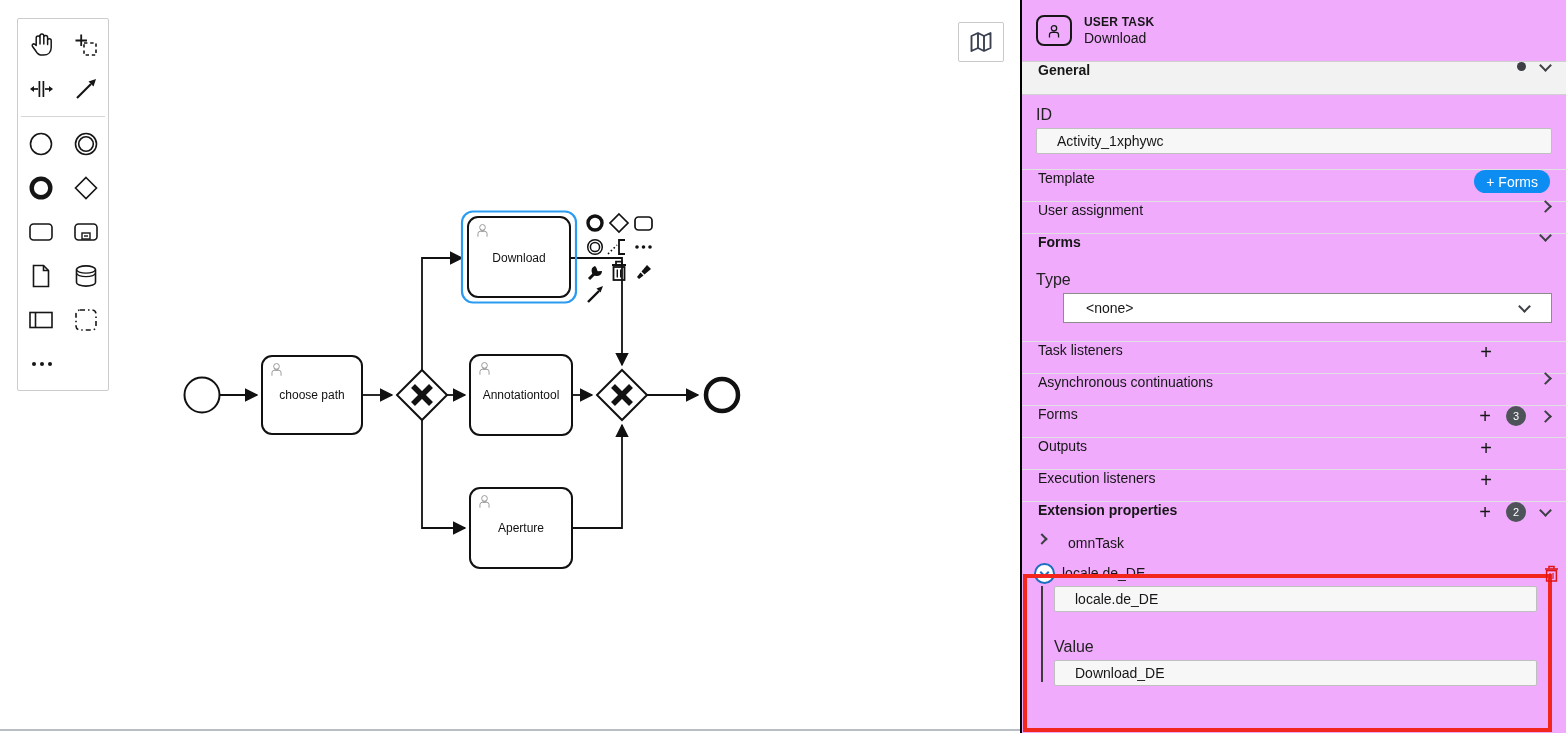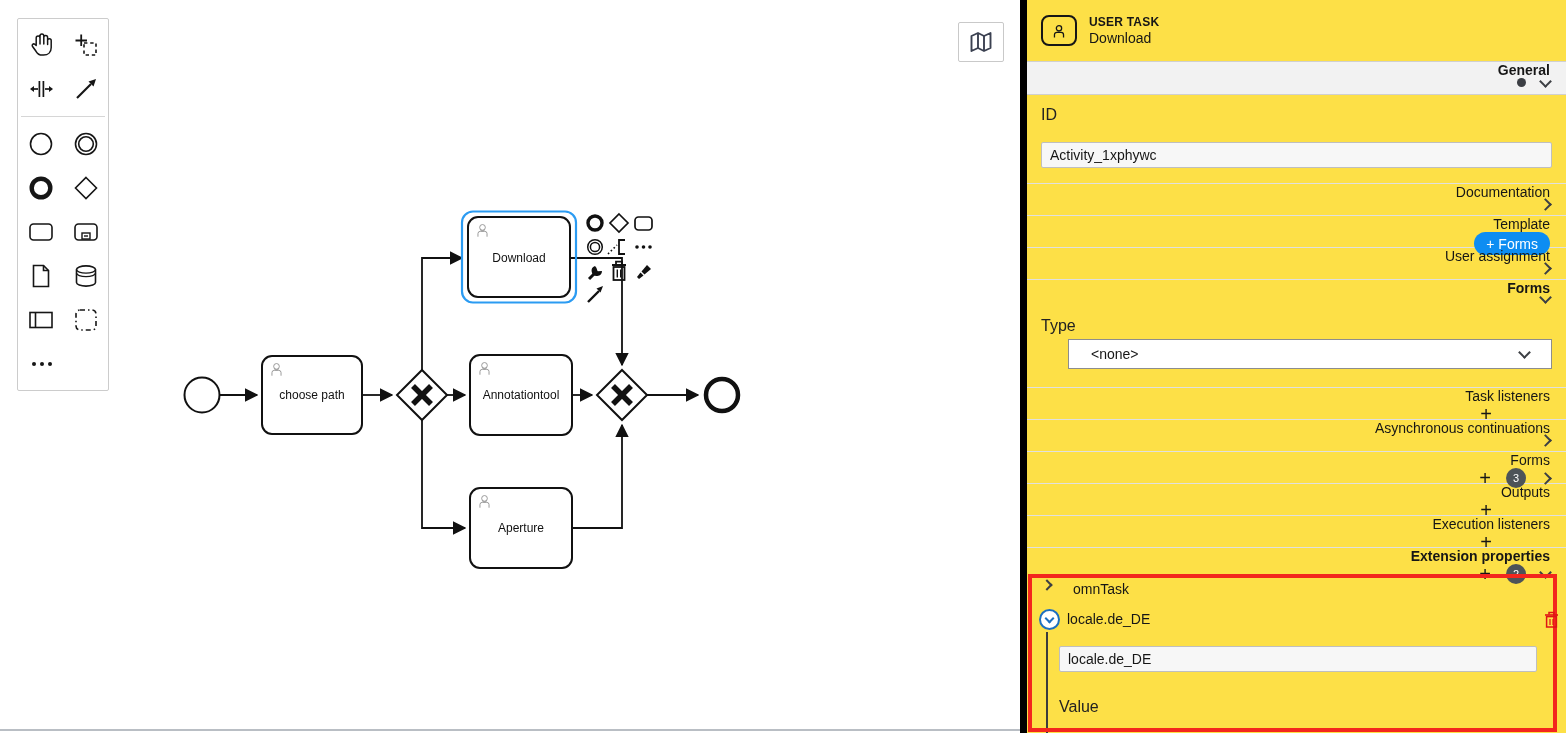--- a/index.html
+++ b/index.html
@@ -18,41 +18,41 @@
   .pentry svg{display:block;}
   .psep{width:84px;height:1px;background:#d6d6d6;margin:5px 3px;}
   .pdots{justify-content:flex-start;padding-left:12px;width:33px;}
 
   
   #minimap-btn{position:absolute;left:958px;top:22px;width:44px;height:38px;background:#fff;
                border:1px solid #c9c9c9;border-radius:2px;display:flex;align-items:center;
                justify-content:center;cursor:pointer;}
 
   
-  #panel{position:absolute;left:1020px;top:0;width:546px;height:733px;background:#fde047;
-         border-left:7px solid #000000;box-sizing:border-box;font-size:14px;}
+  #panel{position:absolute;left:1020px;top:0;width:546px;height:733px;background:#f0abfc;
+         border-left:2px solid #000000;box-sizing:border-box;font-size:14px;}
   .pp-header{height:61px;border-bottom:1px solid #d0d0d0;display:flex;align-items:center;
              gap:12px;padding:0 14px;}
   .pp-header-icon{width:32px;height:27px;border:2px solid #161616;border-radius:8px;
                   display:flex;align-items:center;justify-content:center;}
   .pp-type{font-size:12px;font-weight:bold;letter-spacing:.2px;}
   .pp-name{font-size:14px;margin-top:1px;}
 
   .prow{height:32px;border-top:1px solid #e0e0e0;padding:0 16px;display:flex;
-        align-items:flex-end;cursor:pointer;box-sizing:border-box;flex-direction:column;}
+        align-items:flex-start;cursor:pointer;box-sizing:border-box;}
   .prow.open .prow-label{font-weight:bold;}
   .prow-label{font-size:14px;}
   .prow-right{margin-left:auto;display:flex;align-items:center;gap:15px;}
   .general-head{background:#f2f2f2;border-top:none;border-bottom:1px solid #d0d0d0;height:33px;}
   .general-head .prow-label{font-weight:bold;}
   .general-body{padding:6px 14px 15px;}
   .entry-label{font-size:16px;color:#222;margin:5px 0 4px;}
   .entry-input{width:100%;height:26px;background:#f7f7f7;border:1px solid #bfbfbf;
-               border-radius:2px;padding:0 8px;font-size:14px;color:#161616;
-               box-sizing:border-box;font-family:"Liberation Sans",sans-serif;margin-top:14px;}
+               border-radius:2px;padding:0 20px;font-size:14px;color:#161616;
+               box-sizing:border-box;font-family:"Liberation Sans",sans-serif;}
   .forms-body{padding:1px 14px 18px;}
   .select-box{height:28px;border:1px solid #8d8d8d;background:#fff;display:flex;
               align-items:center;justify-content:space-between;padding:0 22px;
               font-size:14px;cursor:pointer;margin-left:27px;}
 
   .chev{width:7px;height:7px;border-right:2px solid #3c3f44;border-bottom:2px solid #3c3f44;
         display:inline-block;flex:none;}
   .chev-right{transform:rotate(-45deg);}
   .chev-down{transform:rotate(45deg);margin-top:-3px;}
   .plus{font-size:20px;font-weight:400;color:#161616;line-height:1;}
@@ -329,26 +329,20 @@
     <span class="prow-right">
       <span class="dot-indicator"></span>
       <span class="chev chev-down"></span>
     </span>
   </div>
   <div class="general-body">
     <div class="entry-label">ID</div>
     <input class="entry-input" type="text" value="Activity_1xphywc" style="">
   </div>
 
-  <div class="prow">
-    <span class="prow-label">Documentation</span>
-    <span class="prow-right">
-        <span class="chev chev-right"></span>
-      </span>
-  </div>
 
   <div class="prow">
     <span class="prow-label">Template</span>
     <span class="prow-right">
       <button class="select-button">+ Forms</button>
     </span>
   </div>
 
   <div class="prow">
     <span class="prow-label">User assignment</span>

